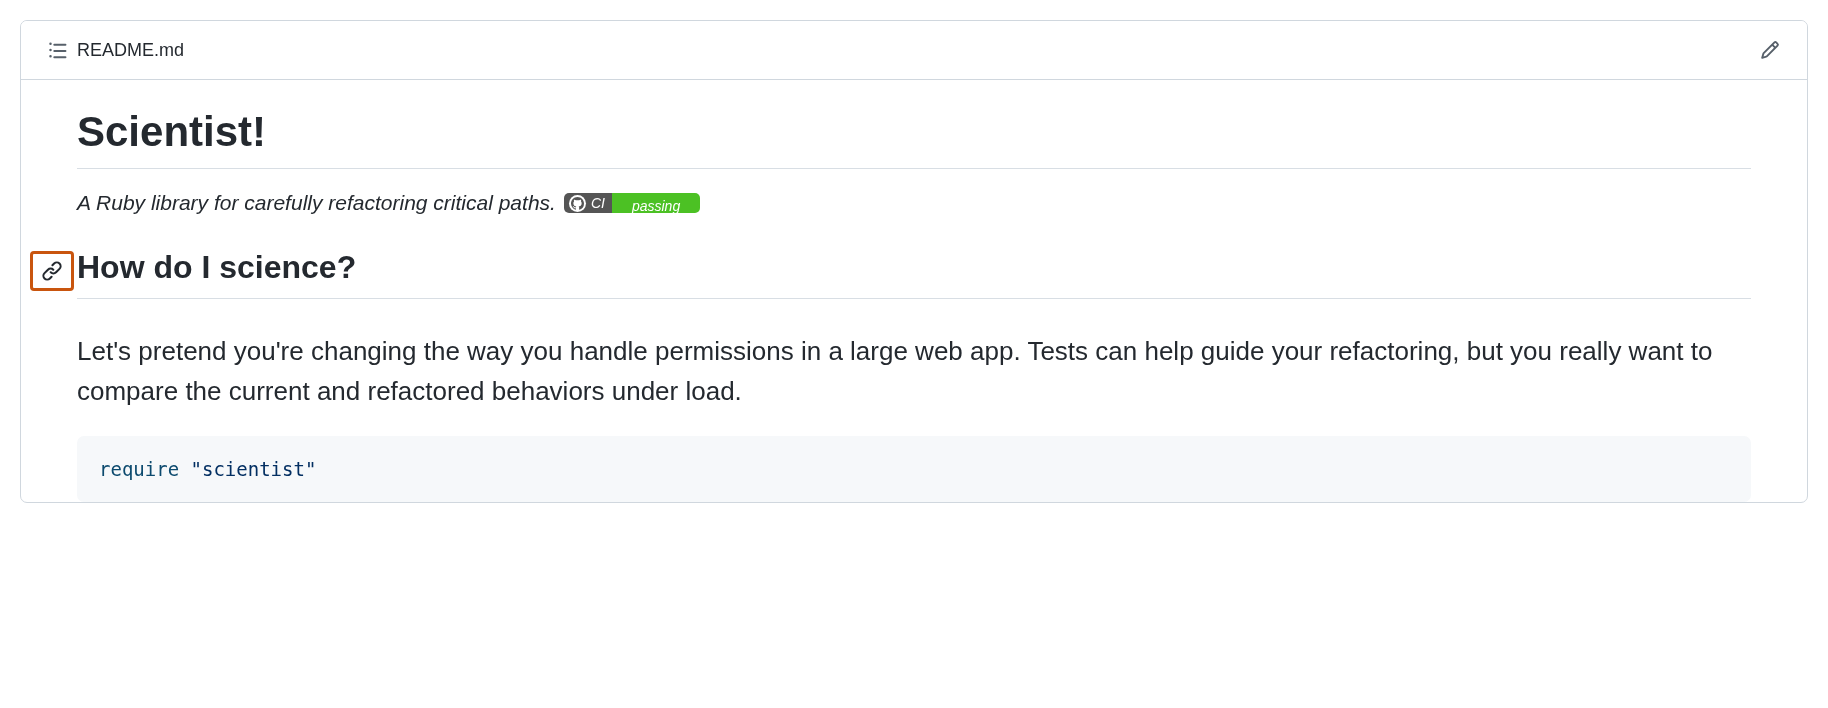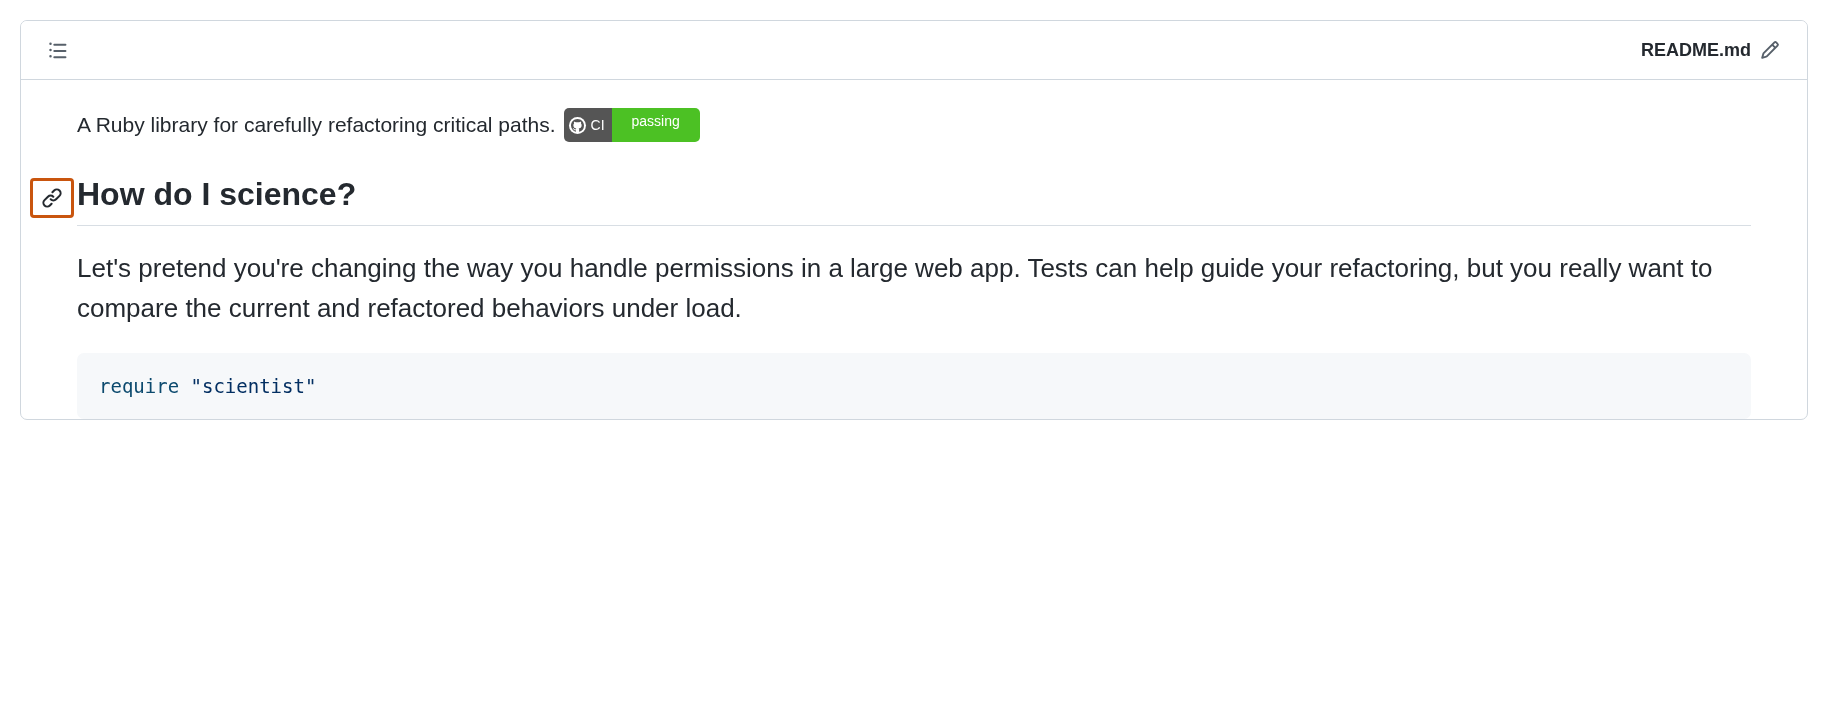--- a/index.html
+++ b/index.html
@@ -26,25 +26,24 @@
       display: flex;
       align-items: center;
       justify-content: center;
       width: 38px;
       height: 38px;
       color: #57606a;
       cursor: pointer;
     }
     .readme-title {
       font-size: 18px;
-      font-weight: 700;
-      margin-left: 10px;
+      font-weight: 400;
+      margin-left: 0;
       flex: 1;
       color: #24292f;
-      text-align: right;
     }
     .edit-icon {
       display: flex;
       align-items: center;
       justify-content: center;
       width: 38px;
       height: 38px;
       color: #57606a;
       cursor: pointer;
     }
@@ -58,29 +57,30 @@
       border-bottom: 1px solid #d8dee4;
       margin-bottom: 22px;
     }
     .description-row {
       display: flex;
       align-items: center;
       flex-wrap: wrap;
       gap: 8px;
       font-size: 21px;
       margin-bottom: 34px;
+      font-style: italic;
     }
     .badge {
       display: inline-flex;
       align-items: stretch;
       border-radius: 5px;
       overflow: hidden;
       font-family: Verdana, Geneva, sans-serif;
       font-size: 14px;
-      height: 34px;
+      height: 20px;
       line-height: 26px;
     }
     .badge-left {
       background: #555555;
       color: #ffffff;
       display: flex;
       align-items: center;
       padding: 0 7px 0 5px;
       gap: 5px;
     }
@@ -97,21 +97,21 @@
     .badge-right {
       background: #4cc124;
       color: #ffffff;
       padding: 0 20px;
     }
     .h2-wrapper {
       display: flex;
       align-items: center;
       border-bottom: 1px solid #d8dee4;
       padding-bottom: 12px;
-      margin-bottom: 22px;
+      margin-bottom: 32px;
       position: relative;
     }
     .anchor-link {
       position: absolute;
       left: -47px;
       top: 2px;
       display: flex;
       align-items: center;
       justify-content: center;
       width: 44px;
@@ -155,20 +155,21 @@
     <div class="readme-title">README.md</div>
     <div class="edit-icon">
       <svg width="20" height="20" viewBox="0 0 16 16" fill="currentColor">
         <path d="M11.013 1.427a1.75 1.75 0 012.474 0l1.086 1.086a1.75 1.75 0 010 2.474l-8.61 8.61c-.21.21-.47.364-.756.445l-3.251.93a.75.75 0 01-.927-.928l.929-3.25a1.75 1.75 0 01.445-.758l8.61-8.61zm1.414 1.06a.25.25 0 00-.354 0L10.811 3.75l1.439 1.44 1.263-1.263a.25.25 0 000-.354l-1.086-1.086zM11.189 6.25L9.75 4.81l-6.286 6.287a.25.25 0 00-.064.108l-.558 1.953 1.953-.558a.249.249 0 00.108-.064l6.286-6.286z"></path>
       </svg>
     </div>
   </div>
 
   <div class="readme-body">
 
+    <h1 class="h1">Scientist!</h1>
 
     <div class="description-row">
       <span>A Ruby library for carefully refactoring critical paths.</span>
       <span class="badge">
         <span class="badge-left">
           <span class="badge-gh-icon">
             <svg width="13" height="13" viewBox="0 0 16 16" fill="currentColor">
               <path d="M8 0C3.58 0 0 3.58 0 8c0 3.54 2.29 6.53 5.47 7.59.4.07.55-.17.55-.38 0-.19-.01-.82-.01-1.49-2.01.37-2.53-.49-2.69-.94-.09-.23-.48-.94-.82-1.13-.28-.15-.68-.52-.01-.53.63-.01 1.08.58 1.23.82.72 1.21 1.87.87 2.33.66.07-.52.28-.87.51-1.07-1.78-.2-3.64-.89-3.64-3.95 0-.87.31-1.59.82-2.15-.08-.2-.36-1.02.08-2.12 0 0 .67-.21 2.2.82.64-.18 1.32-.27 2-.27.68 0 1.36.09 2 .27 1.53-1.04 2.2-.82 2.2-.82.44 1.1.16 1.92.08 2.12.51.56.82 1.27.82 2.15 0 3.07-1.87 3.75-3.65 3.95.29.25.54.73.54 1.48 0 1.07-.01 1.93-.01 2.2 0 .21.15.46.55.38A8.013 8.013 0 0016 8c0-4.42-3.58-8-8-8z"></path>
             </svg>
           </span>

